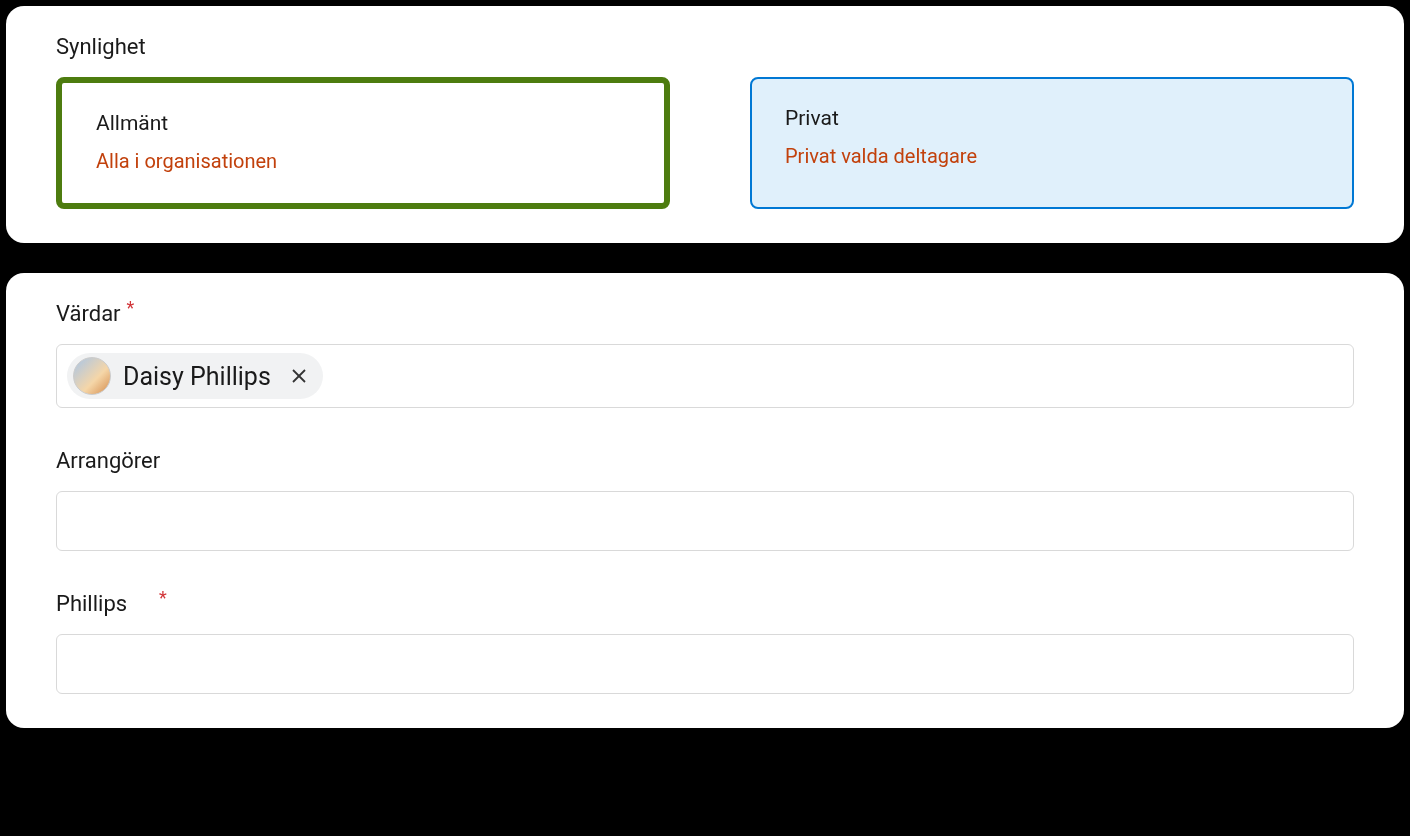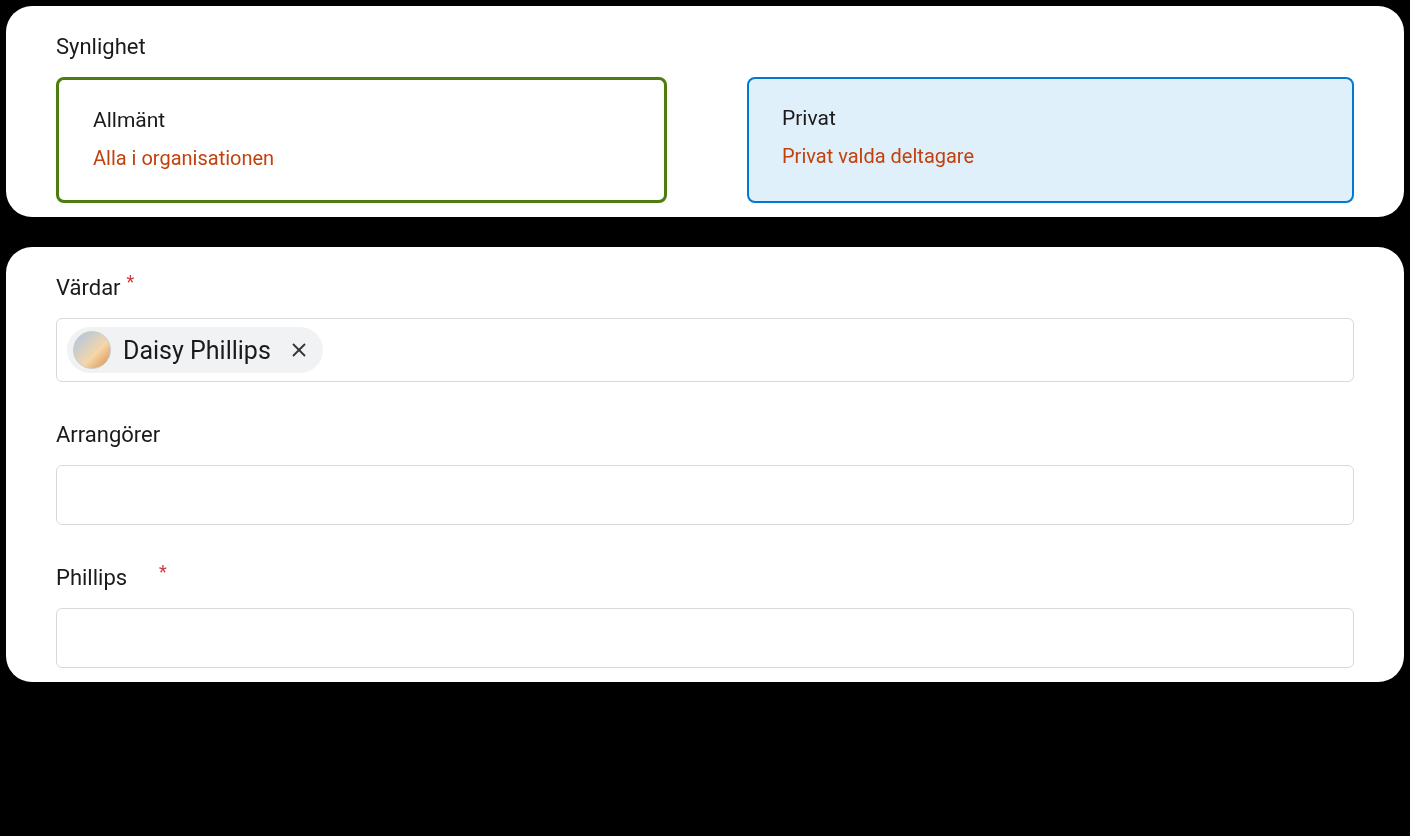--- a/index.html
+++ b/index.html
@@ -11,43 +11,43 @@
     body {
       font-family: -apple-system, BlinkMacSystemFont, 'Segoe UI', Roboto, Arial, sans-serif;
       background: #000;
       padding: 6px;
       width: 1410px;
       height: 836px;
     }
     
     .panel {
       background: #fff;
-      border-radius: 26px;
-      padding: 28px 50px 14px 50px;
+      border-radius: 18px;
+      padding: 28px 50px 34px 50px;
     }
     
     .panel-top {
       margin-bottom: 30px;
     }
     
     .section-title {
       font-size: 22px;
       font-weight: 400;
       color: #1a1a1a;
       margin-bottom: 18px;
     }
     
     .visibility-options {
       display: flex;
       gap: 40px;
     }
     
     .visibility-card {
       flex: 1;
-      border: 3px solid #4d7c0f;
+      border: 6px solid #4d7c0f;
       border-radius: 8px;
       padding: 28px 34px 30px 34px;
       cursor: pointer;
       background: #fff;
     }
     
     .visibility-card.selected {
       border: 2px solid #0078d4;
       background: #e0f0fb;
       padding: 27px 33px 29px 33px;

